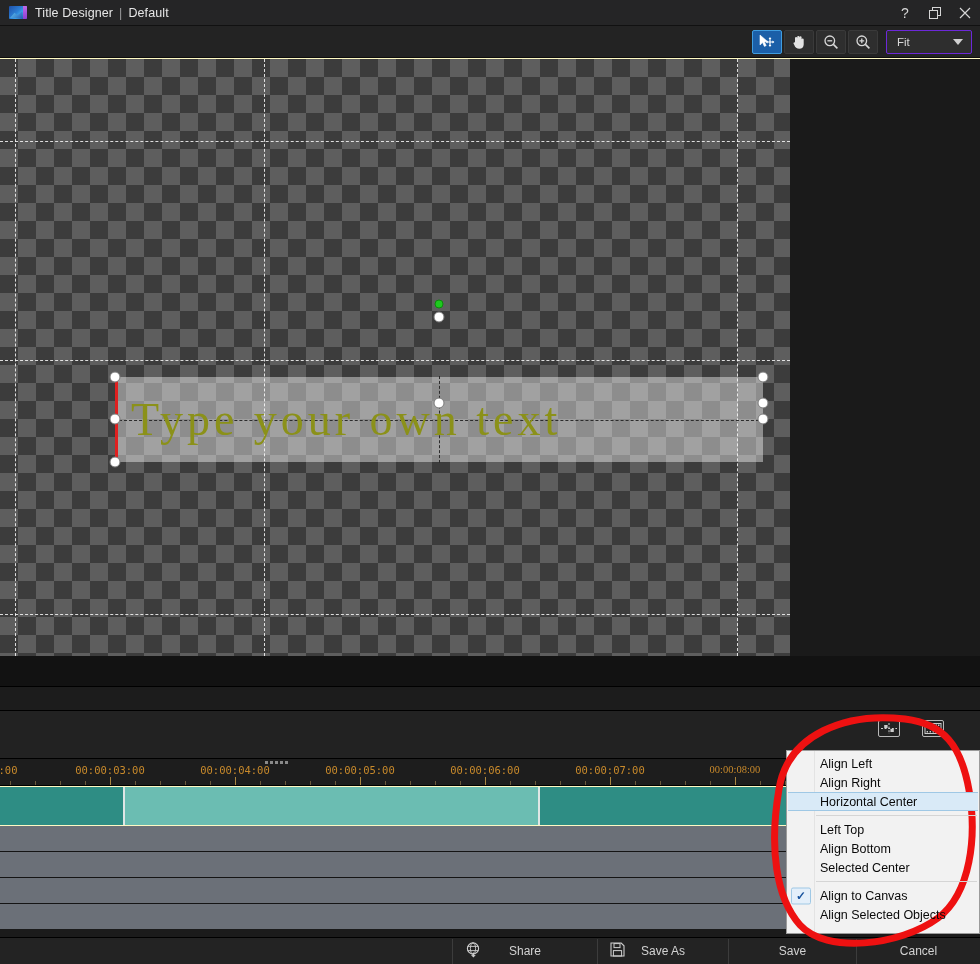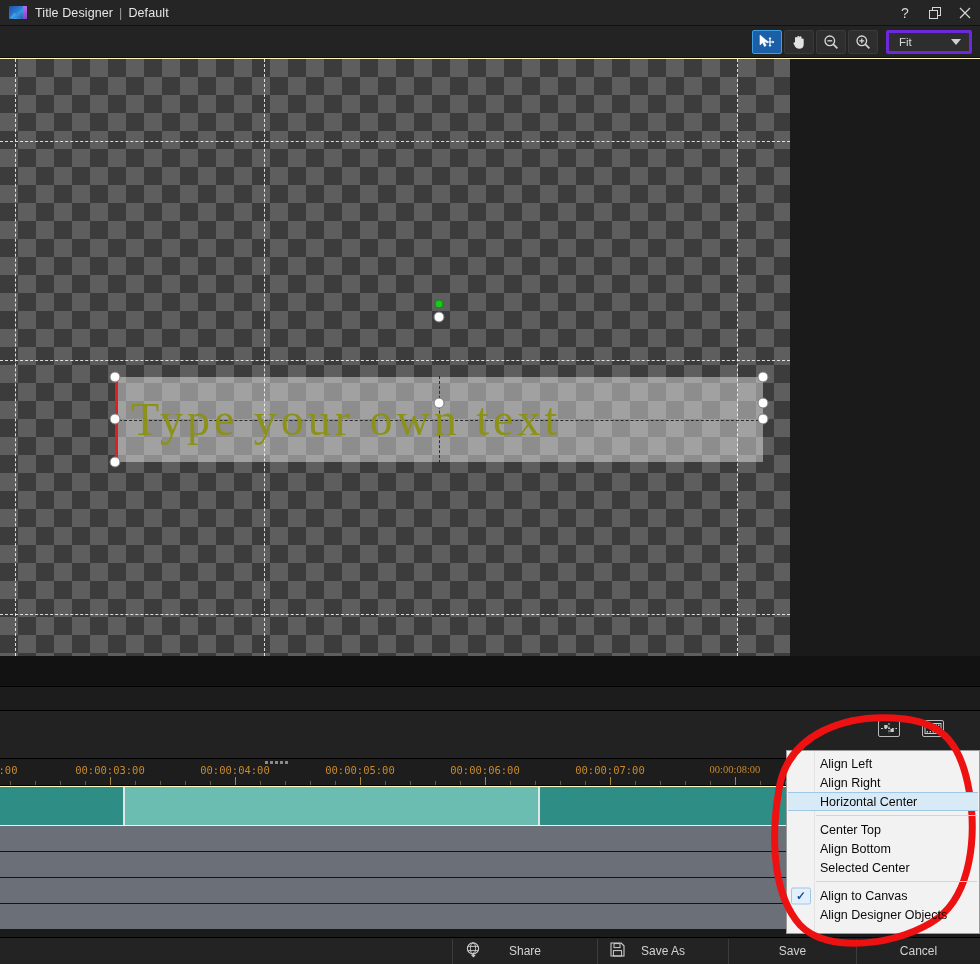--- a/index.html
+++ b/index.html
@@ -47,21 +47,21 @@
     padding-right: 8px; border-bottom:1px solid #0d0d0d;
   }
   .tool-grp { display:flex; align-items:center; gap:2px; }
   .tbtn {
     width: 30px; height: 24px; display:flex; align-items:center; justify-content:center;
     background:#2e2e2e; border:1px solid #3a3a3a; border-radius:2px; color:#cfcfcf;
   }
   .tbtn.active { background:#1b5fa8; border-color:#3f9de0; }
   .tbtn svg { display:block; }
   .zoomsel {
-    margin-left: 8px; width: 86px; height:24px; background:#2e2e2e; border:3px solid #6d28d9;
+    margin-left: 8px; width: 86px; height:24px; background:#2e2e2e; border:1px solid #6d28d9;
     border-radius:2px; display:flex; align-items:center; color:#d8d8d8; font-size:11.5px;
     padding-left: 10px; position:relative;
   }
   .zoomsel .caret {
     position:absolute; right:8px; top:50%; transform:translateY(-50%);
     width:0;height:0;border-left:5px solid transparent;border-right:5px solid transparent;border-top:6px solid #d0d0d0;
   }
 
   
   .stage {
@@ -411,35 +411,35 @@
           <span>Align Left</span>
         </div>
         <div class="ctxitem">
           <span>Align Right</span>
         </div>
         <div class="ctxitem hl">
           <span>Horizontal Center</span>
         </div>
         <div class="ctxsep"></div>
         <div class="ctxitem">
-          <span>Center Top</span>
+          <span>Left Top</span>
         </div>
         <div class="ctxitem">
           <span>Align Bottom</span>
         </div>
         <div class="ctxitem">
           <span>Selected Center</span>
         </div>
         <div class="ctxsep"></div>
         <div class="ctxitem">
           <span class="ctx-check">✓</span>
           <span>Align to Canvas</span>
         </div>
         <div class="ctxitem">
-          <span>Align Designer Objects</span>
+          <span>Align Selected Objects</span>
         </div>
       </div>
   </div>
 
   <svg class="annot" viewBox="0 0 980 964">
     <path d="M905 719 C 846 712, 788 734, 779 789 C 769 848, 776 898, 800 925
              C 826 954, 900 946, 938 918 C 971 893, 977 836, 969 790
              C 961 745, 944 724, 905 719 Z" fill="none" stroke="#ee1111" stroke-width="7" stroke-linecap="round"></path>
   </svg>
 

